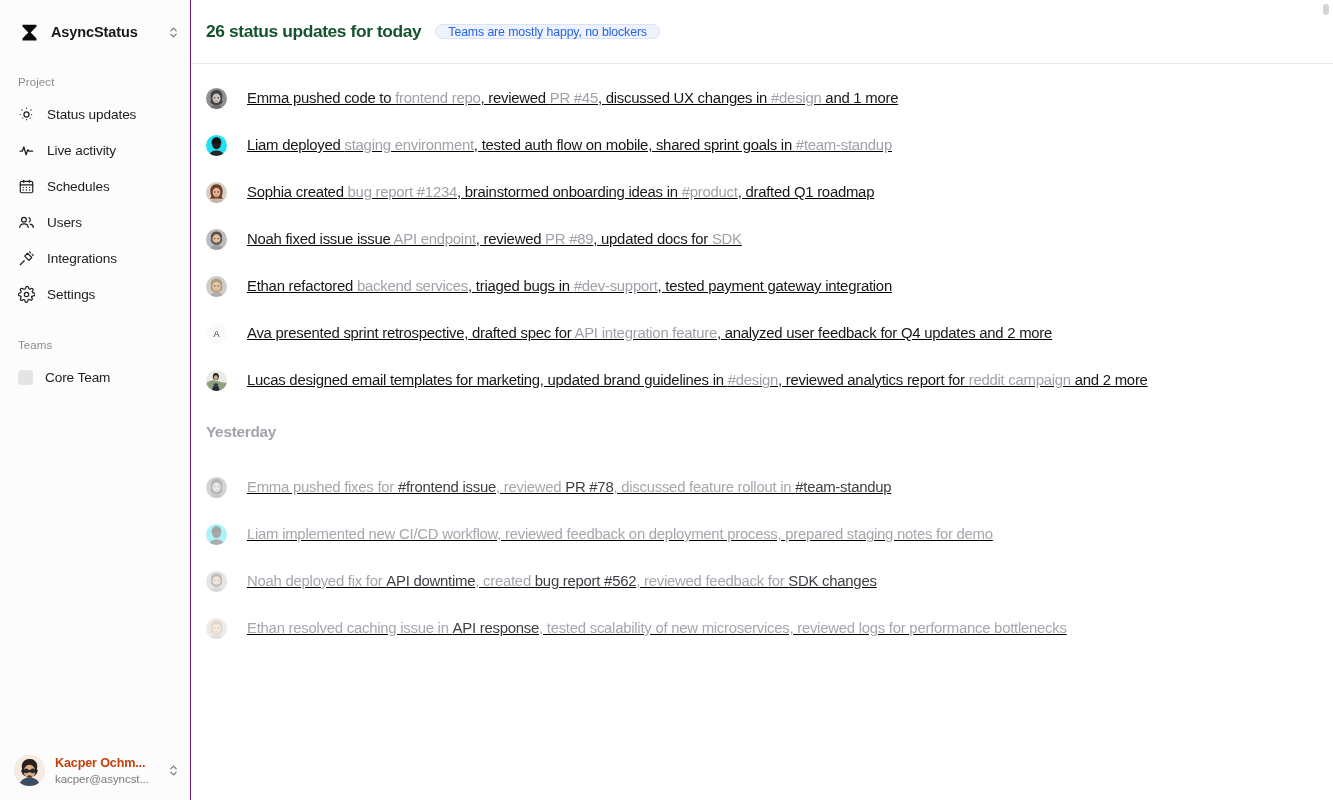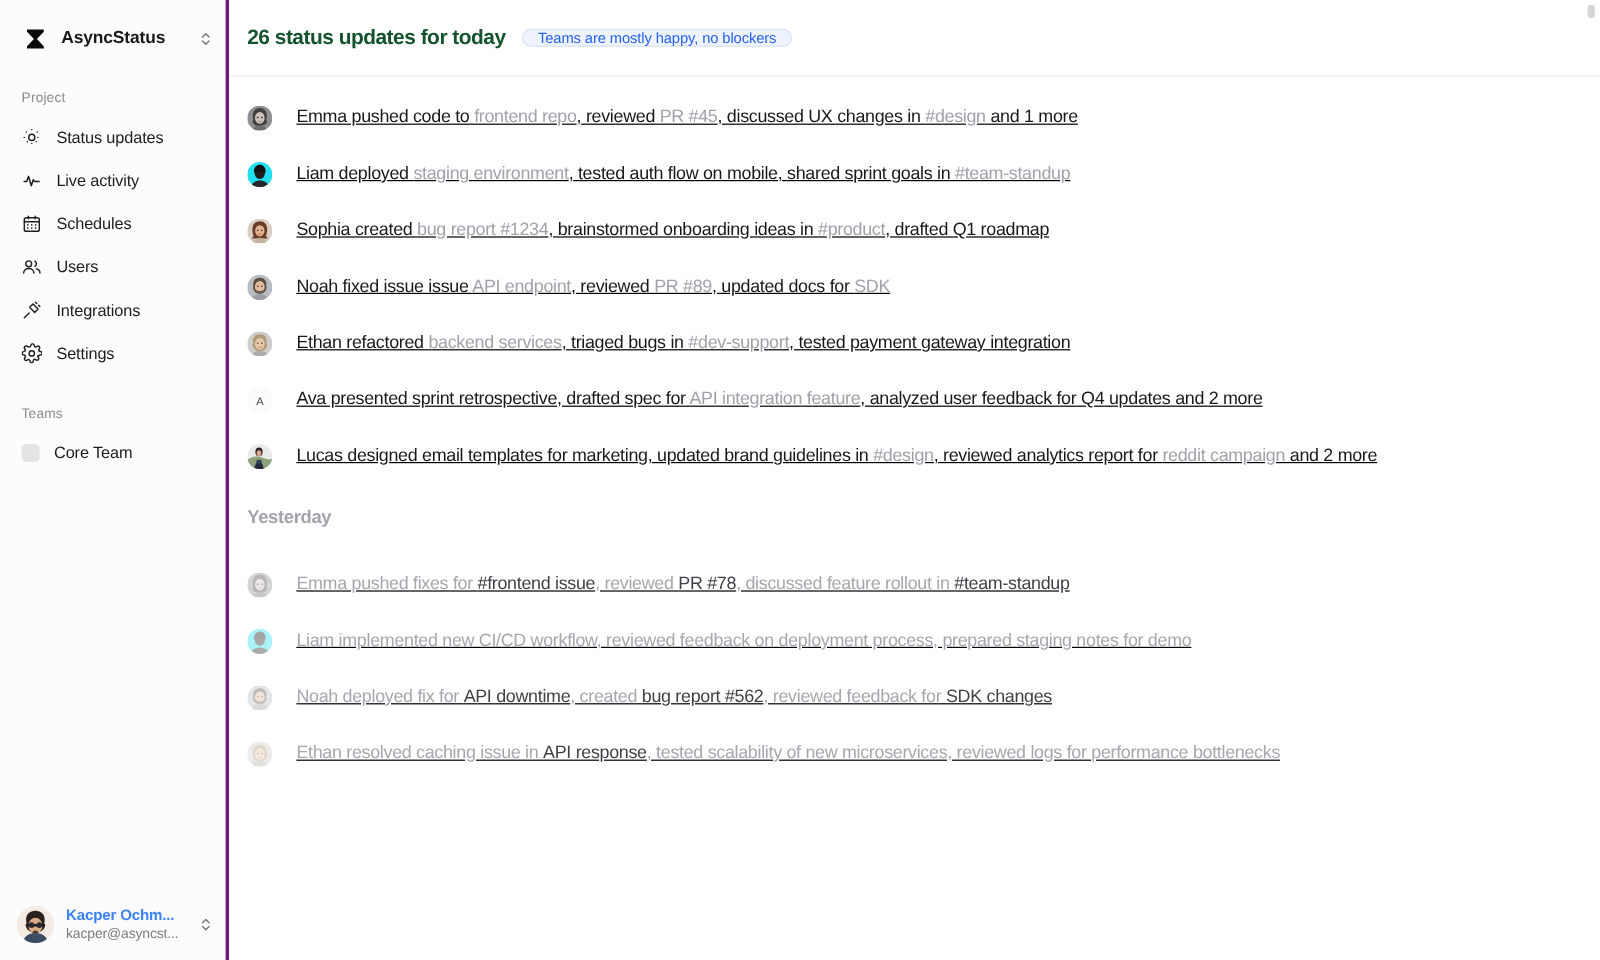--- a/index.html
+++ b/index.html
@@ -19,21 +19,21 @@
     height: 800px;
     position: relative;
   }
 
   
   .sidebar {
     width: 191px;
     min-width: 191px;
     height: 800px;
     background: #fcfcfc;
-    border-right: 3px solid #701a75;
+    border-right: 1px solid #701a75;
     display: flex;
     flex-direction: column;
     position: relative;
   }
 
   .brand {
     height: 64px;
     display: flex;
     align-items: center;
     padding: 0 10px 0 18px;
@@ -110,21 +110,21 @@
     flex: 0 0 31px;
     border-radius: 50%;
     overflow: hidden;
     background: #f3ece4;
     position: relative;
   }
   .footer-meta { flex: 1; min-width: 0; overflow: hidden; }
   .footer-name {
     font-size: 12.6px;
     font-weight: 700;
-    color: #3b82f6;
+    color: #c2410c;
     white-space: nowrap;
     letter-spacing: -0.15px;
     line-height: 1.3;
   }
   .footer-email {
     font-size: 11.6px;
     color: #7b7b82;
     white-space: nowrap;
     letter-spacing: -0.1px;
     line-height: 1.3;

